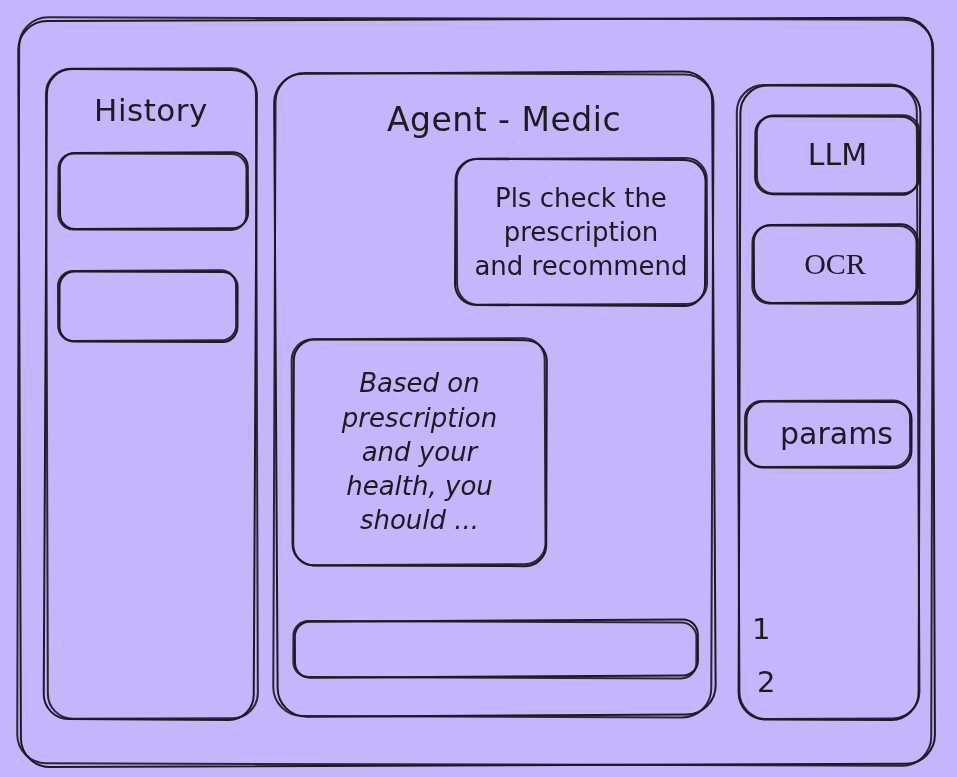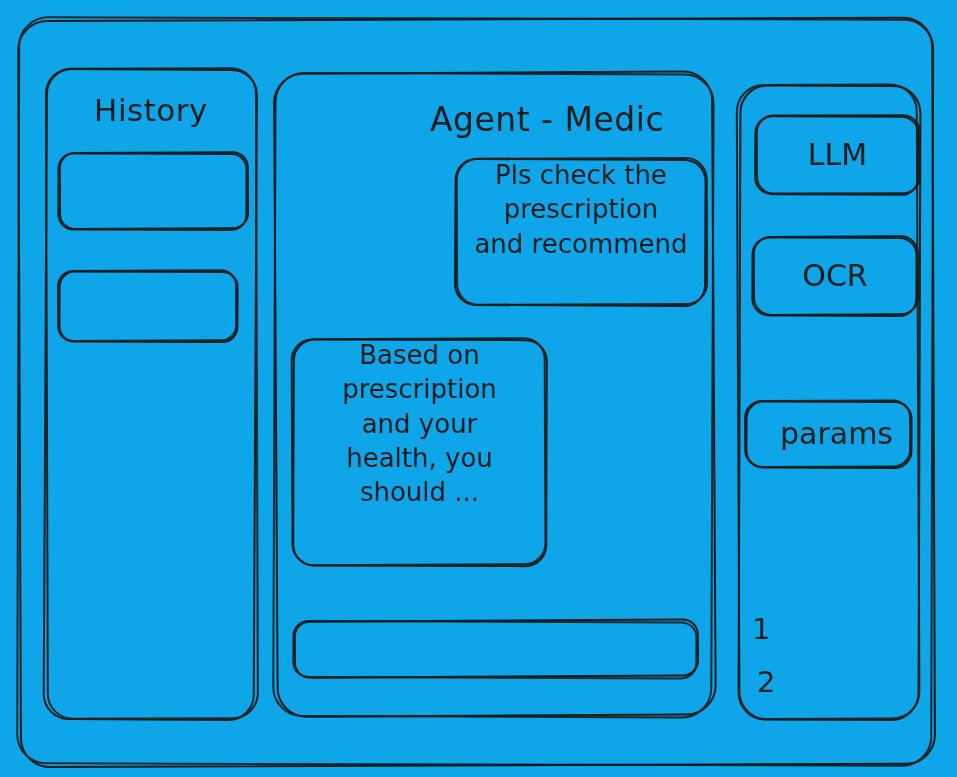--- a/index.html
+++ b/index.html
@@ -9,21 +9,21 @@
     background: #ffffff;
   }
   body {
     font-family: "DejaVu Sans", sans-serif;
   }
 
   #app {
     position: relative;
     width: 957px;
     height: 777px;
-    background: #0ea5e9;
+    background: #c4b5fd;
     overflow: hidden;
   }
 
   
   
   .sk {
     position: absolute;
     box-sizing: border-box;
     background: transparent;
   }
@@ -101,26 +101,26 @@
   }
   #agent-title {
     position: absolute;
     left: 274px;
     top: 100px;
     width: 460px;
     text-align: center;
     font-size: 33px;
     color: #1c1c1c;
     letter-spacing: 0.5px;
-    padding-left: 43px;
   }
 
   .bubble {
     border-radius: 22px;
     display: flex;
+    align-items: center;
     justify-content: center;
   }
   .bubble-text {
     position: relative;
     z-index: 2;
     text-align: center;
     font-size: 26px;
     line-height: 1.32;
     color: #1c1c1c;
     padding: 0 10px;
@@ -131,20 +131,21 @@
     left: 455px;
     top: 158px;
     width: 252px;
     height: 148px;
   }
   #message-agent {
     left: 292px;
     top: 338px;
     width: 255px;
     height: 228px;
+    font-style: italic;
   }
 
   #composer-input {
     left: 293px;
     top: 620px;
     width: 405px;
     height: 58px;
     border-radius: 16px;
   }
 
@@ -165,21 +166,21 @@
   .tool-label {
     position: relative;
     z-index: 2;
     text-align: center;
     font-size: 30px;
     line-height: 1.25;
     color: #1c1c1c;
     white-space: pre-line;
   }
   #tool-card-llm    { left: 755px; top: 115px;  width: 165px; height: 80px; }
-  #tool-card-ocr    { left: 752px; top: 236px;  width: 166px; height: 80px; }
+  #tool-card-ocr    { left: 752px; top: 224px;  width: 166px; height: 80px; font-family: Liberation Serif, serif; }
   #tool-card-params { left: 745px; top: 400px;  width: 167px; height: 68px; padding-left: 16px; }
   #tool-card-doc    { left: 752px; top: 508px;  width: 163px; height: 117px; }
 
   .source-item {
     position: absolute;
     font-size: 29px;
     color: #1c1c1c;
     z-index: 3;
   }
   #source-item-0 { left: 752px; top: 612px; }

